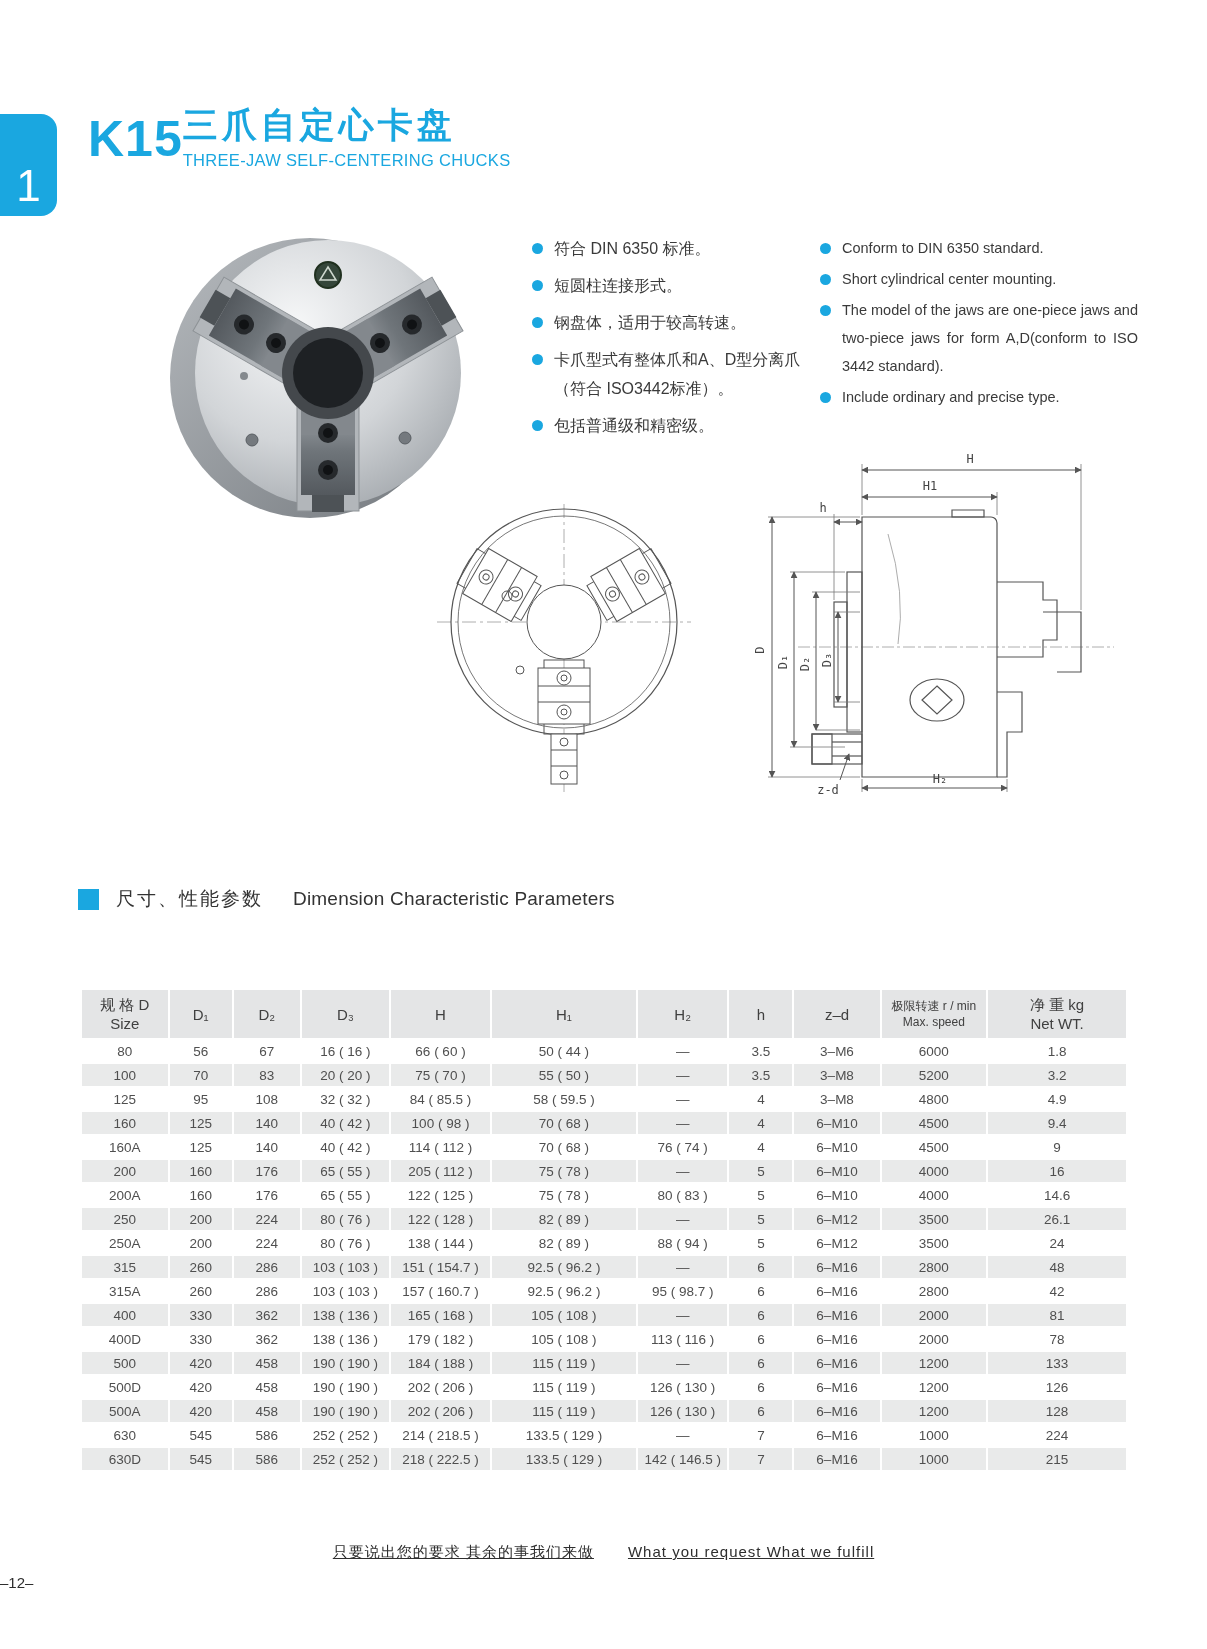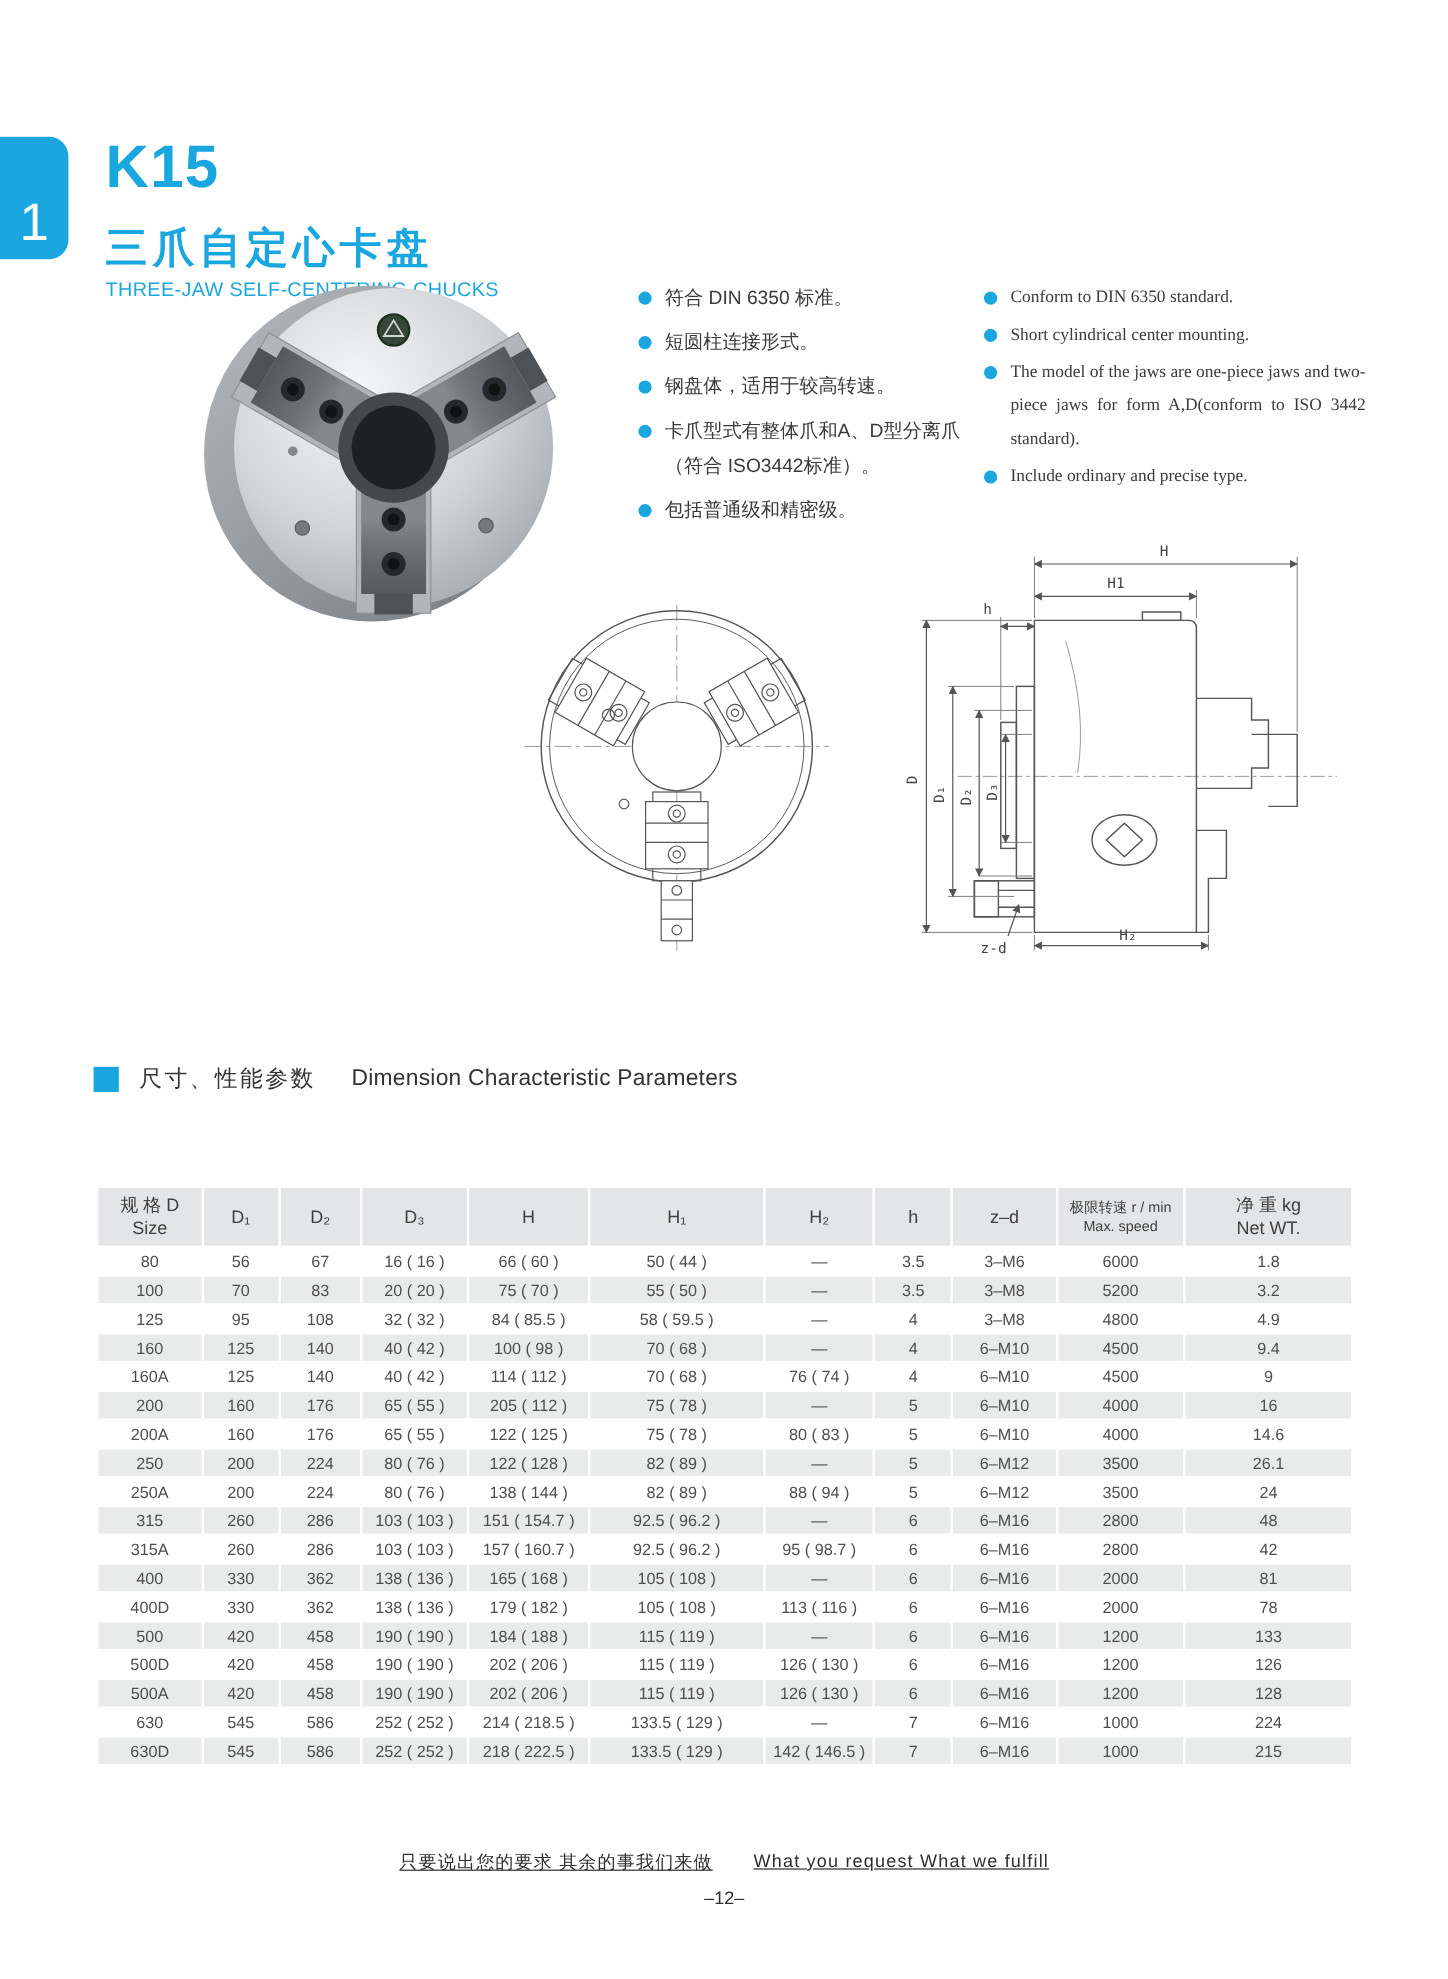--- a/index.html
+++ b/index.html
@@ -5,36 +5,36 @@
   html,body{margin:0;padding:0;background:#ffffff;}
   body{font-family:"Liberation Sans","DejaVu Sans",sans-serif;}
   .page{position:relative;width:1207px;height:1649px;background:#fff;overflow:hidden;}
 
   
   .side-tab{position:absolute;left:0;top:114px;width:57px;height:102px;background:#1aa7e0;
     border-radius:0 16px 16px 0;display:flex;align-items:flex-end;justify-content:center;}
   .side-tab span{color:#fff;font-size:44px;line-height:1;padding-bottom:8px;}
 
   
-  .header{position:absolute;left:88px;top:106px;display:flex;align-items:flex-start;gap:24px;color:#1aa7e0;flex-direction:column;}
+  .header{position:absolute;left:88px;top:106px;display:flex;align-items:flex-start;color:#1aa7e0;}
   .model{font-size:50px;font-weight:bold;line-height:1;margin-top:8px;letter-spacing:1px;}
   .title-cn{font-size:35px;font-weight:600;letter-spacing:4px;line-height:1.1;}
   .title-en{font-size:16.5px;letter-spacing:0.3px;margin-top:6px;}
 
   
   .photo{position:absolute;left:148px;top:226px;width:352px;height:298px;}
 
   
   .features{position:absolute;margin:0;padding:0;list-style:none;color:#3a3a3a;}
   .features li{display:flex;align-items:flex-start;}
   .features .dot{width:11px;height:11px;border-radius:50%;background:#1aa7e0;flex-shrink:0;margin-right:11px;margin-top:9px;}
   .features-cn{left:532px;top:234px;width:288px;font-size:16px;}
   .features-cn li{line-height:29px;margin-bottom:8px;}
   .features-en{left:820px;top:234px;width:318px;font-size:14.5px;}
-  .features-en li{line-height:28px;margin-bottom:3px;font-family:Liberation Serif, serif;}
+  .features-en li{line-height:28px;margin-bottom:3px;}
   .features-en .ftxt{text-align:justify;}
 
   
   .drawing-front{position:absolute;left:433px;top:500px;width:262px;height:300px;}
   .drawing-side{position:absolute;left:712px;top:442px;width:436px;height:356px;}
   .drawing-front svg,.drawing-side svg,.photo svg{display:block;width:100%;height:100%;}
   .dim-text{font-size:12px;fill:#444;font-family:"DejaVu Sans Mono","Liberation Mono",monospace;}
 
   
   .section-heading{position:absolute;left:78px;top:886px;display:flex;align-items:center;color:#333;text-align:center;}
@@ -46,21 +46,21 @@
   .dim-table{position:absolute;left:80px;top:940px;width:1048px;border-collapse:separate;border-spacing:2px;
     color:#4f4f4f;margin-top:48px;}
   .dim-table th{background:#e4e5e6;font-weight:normal;font-size:15px;padding:5px 2px;line-height:19px;color:#404040;}
   .dim-table th.small div{font-size:12px;line-height:16px;}
   .dim-table td{height:22px;text-align:center;font-size:13.5px;padding:0 2px;white-space:nowrap;}
   .dim-table tr.alt td{background:#e9eaea;}
 
   
   .footer-line{position:absolute;left:0;top:1543px;width:100%;display:flex;justify-content:center;gap:34px;
     font-size:15px;color:#2e2e2e;letter-spacing:1px;text-decoration:underline;}
-  .page-num{position:absolute;left:0;top:1574px;width:100%;text-align:center;font-size:15px;color:#2e2e2e;}
+  .page-num{position:absolute;left:0;top:1574px;width:100%;font-size:15px;color:#2e2e2e;}
 </style>
 </head>
 <body>
 
 <div class="page">
 
   <div class="side-tab">
     <span>1</span>
   </div>
 

